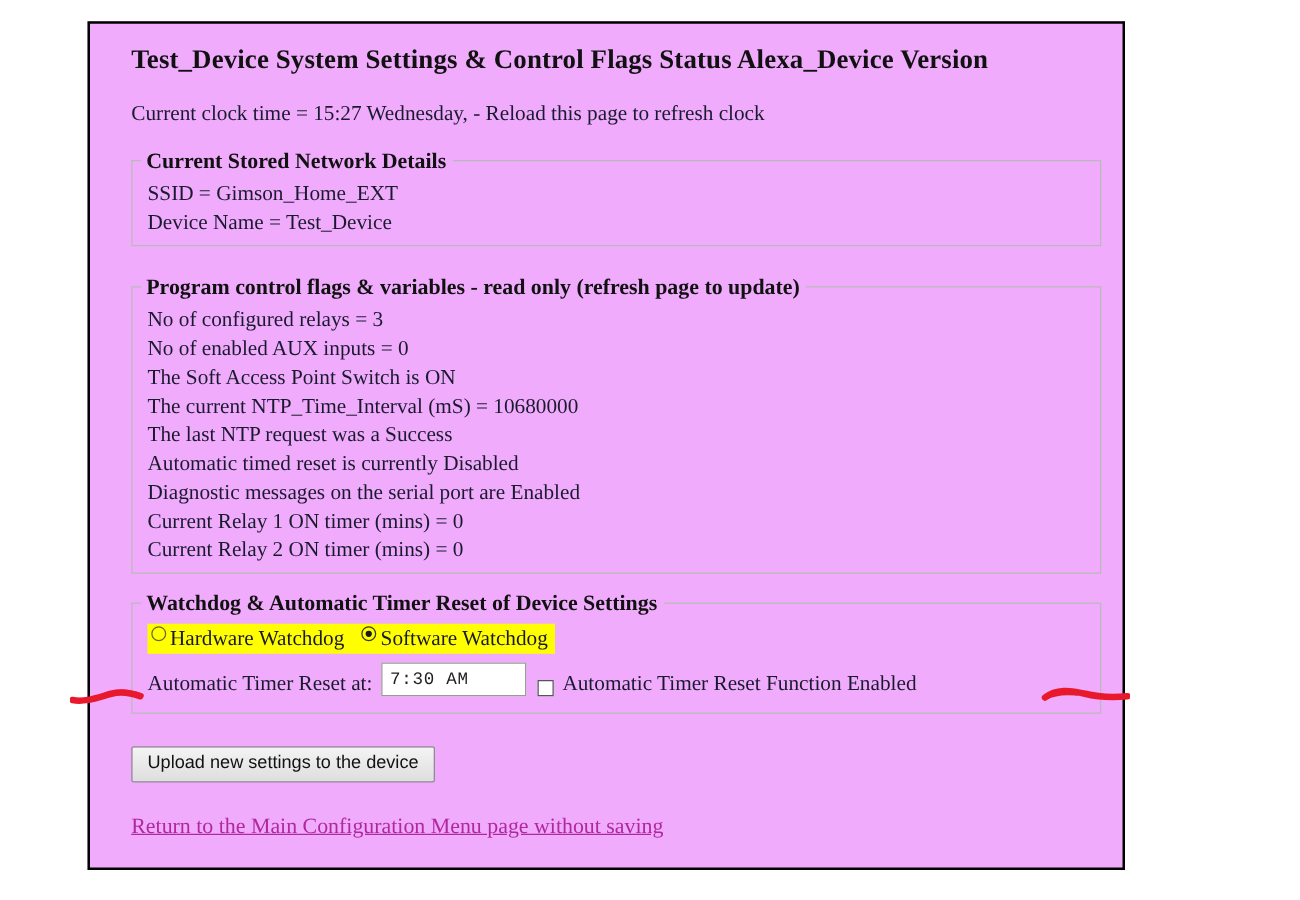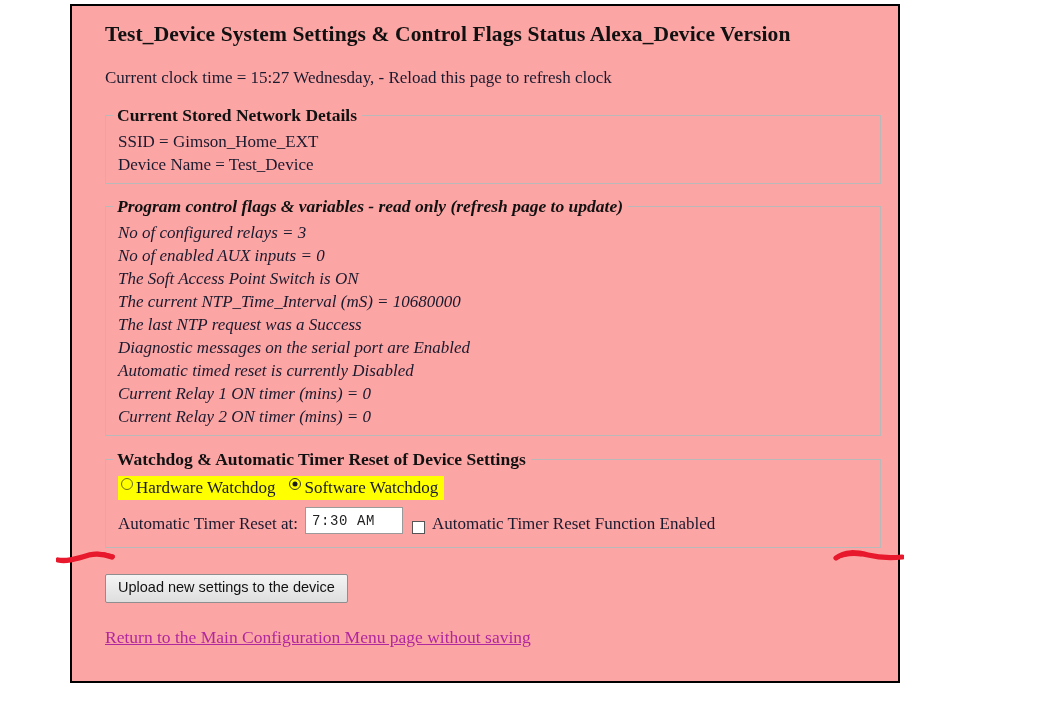--- a/index.html
+++ b/index.html
@@ -19,25 +19,25 @@
     position: relative;
     width: 1040px;
     height: 720px;
     background: #ffffff;
   }
 
   
   #page-sheet {
     position: absolute;
     left: 70px;
-    top: 4px;
+    top: 17px;
     width: 830px;
     height: 679px;
     border: 2px solid #000000;
-    background: #fca5a5;
+    background: #f0abfc;
     box-sizing: border-box;
     overflow: hidden;
   }
 
   #page-inner {
     position: absolute;
     left: 0;
     top: 0;
     width: 1000px;           
     padding: 16px 0 0 33px;
@@ -89,21 +89,21 @@
   .fs-line {
     font-family: "Liberation Serif", serif;
     font-size: 17px;
     color: #1a1a2e;
     line-height: 1.355;
     white-space: nowrap;
   }
 
   
   #fs-network { margin-top: 16px; }
-  #fs-flags   { margin-top: 12px; font-style: italic; }
+  #fs-flags   { margin-top: 22px; }
   #fs-watchdog{ margin-top: 13px; padding-bottom: 13px; }
 
   
   .wd-radio-row {
     position: relative;
     display: flex;
     align-items: center;
     font-family: "Liberation Serif", serif;
     font-size: 17px;
     color: #1a1a2e;
@@ -157,21 +157,21 @@
     margin-top: 5px;
     height: 30px;
   }
   .time-input {
     font-family: "Liberation Mono", monospace;
     font-size: 14px;
     color: #222222;
     letter-spacing: 0.6px;
     border: 1px solid #9a9a9a;
     background: #ffffff;
-    width: 98px;
+    width: 116px;
     height: 27px;
     line-height: 25px;
     box-sizing: border-box;
     padding: 0 6px;
     margin: 0 9px 0 7px;
     border-radius: 0;
     outline: none;
   }
   .checkbox {
     width: 13px;
@@ -241,22 +241,22 @@
       </fieldset>
 
       <fieldset class="fs" id="fs-flags">
         <legend>Program control flags &amp; variables - read only (refresh page to update)</legend>
         <div class="fs-body">
           <div class="fs-line">No of configured relays = 3</div>
           <div class="fs-line">No of enabled AUX inputs = 0</div>
           <div class="fs-line">The Soft Access Point Switch is ON</div>
           <div class="fs-line">The current NTP_Time_Interval (mS) = 10680000</div>
           <div class="fs-line">The last NTP request was a Success</div>
+          <div class="fs-line">Automatic timed reset is currently Disabled</div>
           <div class="fs-line">Diagnostic messages on the serial port are Enabled</div>
-          <div class="fs-line">Automatic timed reset is currently Disabled</div>
           <div class="fs-line">Current Relay 1 ON timer (mins) = 0</div>
           <div class="fs-line">Current Relay 2 ON timer (mins) = 0</div>
         </div>
       </fieldset>
 
       <fieldset class="fs" id="fs-watchdog">
         <legend>Watchdog &amp; Automatic Timer Reset of Device Settings</legend>
         <div class="fs-body">
 
           <div class="wd-radio-row">

